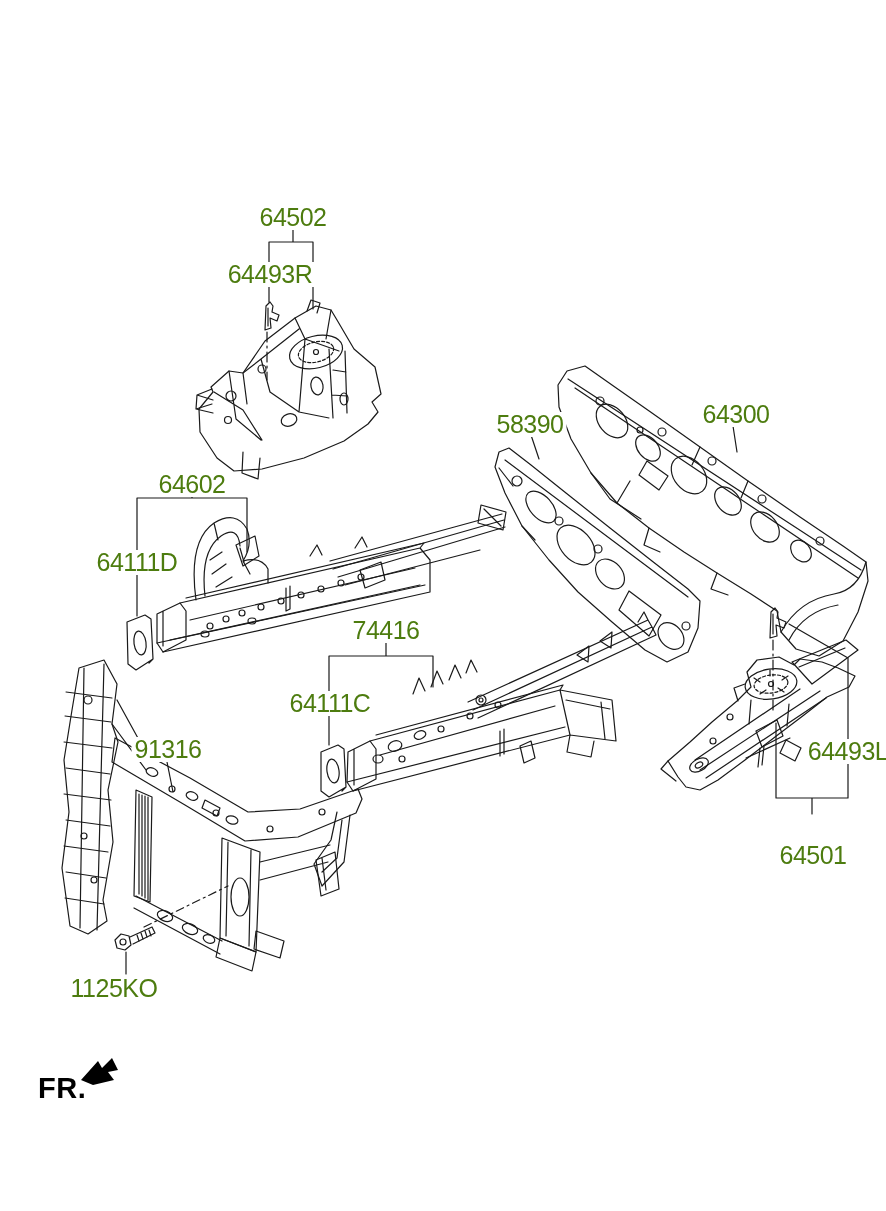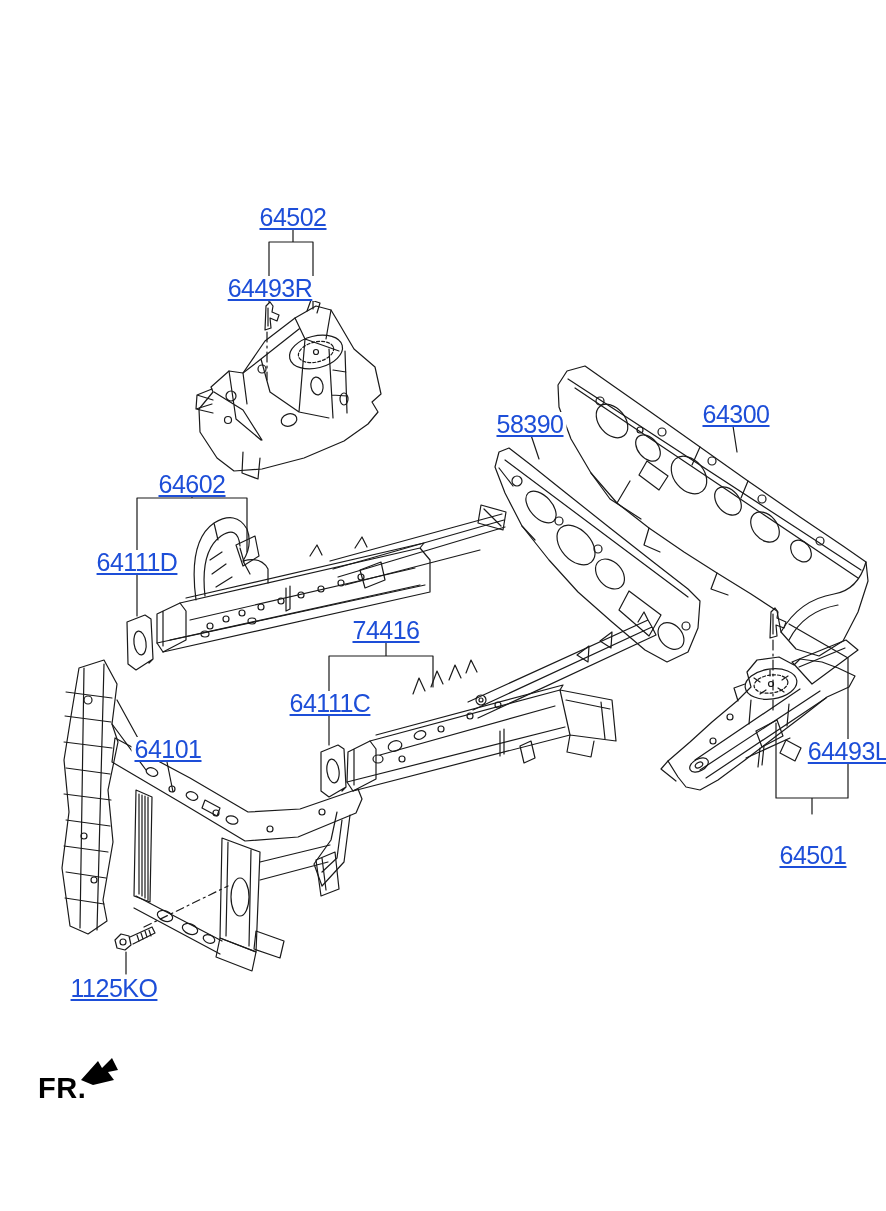--- a/index.html
+++ b/index.html
@@ -8,27 +8,26 @@
     width:886px;height:1211px;
     background:#ffffff;
     font-family:"Liberation Sans", sans-serif;
     overflow:hidden;
   }
   .stage svg{position:absolute;left:0;top:0;}
   .callout{
     position:absolute;
     transform:translateX(-50%);
     background:#ffffff;
-    color:#1d4ed8;
+    color:#4d7c0f;
     font-size:25px;
     line-height:1.0;
     letter-spacing:-0.5px;
     padding:0 3px;
     white-space:nowrap;
-    text-decoration:underline;
   }
   .fr-label{
     position:absolute;
     color:#000;
     font-size:29px;
     font-weight:bold;
     letter-spacing:0.5px;
     text-align:center;
   }
 </style>
@@ -225,27 +224,27 @@
   <g>
     <path d="M771,612 L775,608 L778,612 L777,618 L786,622 L784,628 L776,625 L777,636 L770,638 Z M773,614 L773,634"></path>
   </g>
 
   <g>
     <polygon points="81,1080 98,1061 102,1068 112,1058 118,1070 108,1072 114,1080 93,1085" fill="#000" stroke="none"></polygon>
   </g>
 </svg>
 
   <div class="callout" style="left:293px;top:205px;">64502</div>
-  <div class="callout" style="left:270px;top:276px;">64493R</div>
+  <div class="callout" style="left:270px;top:262px;">64493R</div>
   <div class="callout" style="left:192px;top:463px;margin-top:9px;">64602</div>
   <div class="callout" style="left:137px;top:550px;">64111D</div>
   <div class="callout" style="left:530px;top:412px;">58390</div>
   <div class="callout" style="left:736px;top:402px;">64300</div>
   <div class="callout" style="left:386px;top:618px;">74416</div>
   <div class="callout" style="left:330px;top:691px;">64111C</div>
-  <div class="callout" style="left:168px;top:737px;">64101</div>
+  <div class="callout" style="left:168px;top:737px;">91316</div>
   <div class="callout" style="left:848px;top:739px;">64493L</div>
   <div class="callout" style="left:813px;top:813px;margin-top:30px;">64501</div>
   <div class="callout" style="left:114px;top:976px;">1125KO</div>
 
   <div class="fr-label" style="left:38px;top:1072px;">FR.</div>
 
 </div>
 
 </body></html>

